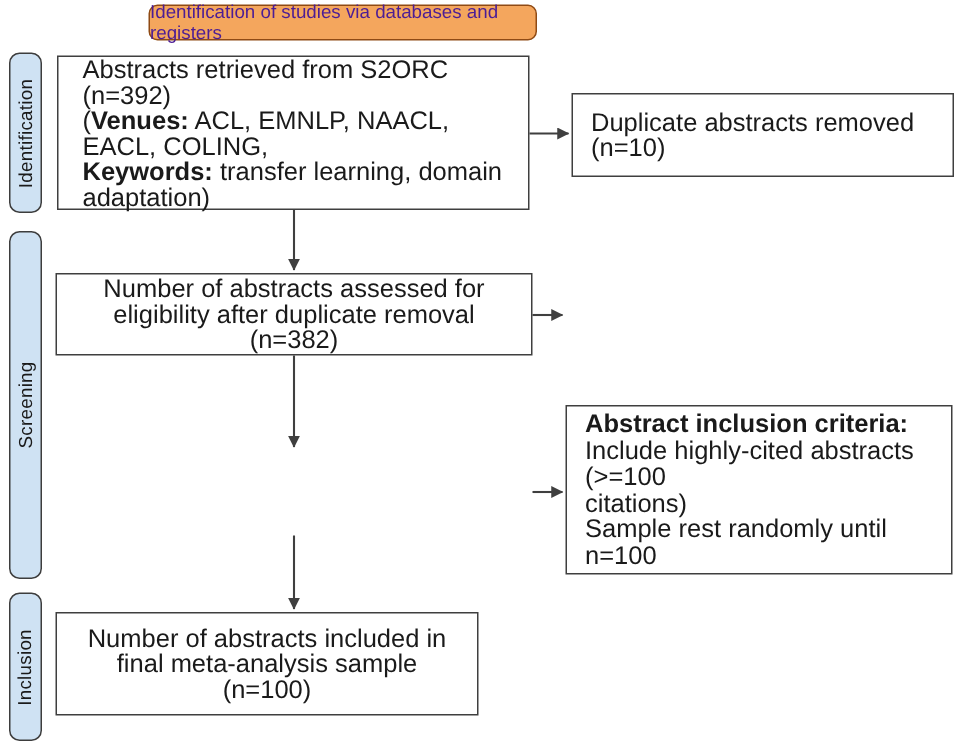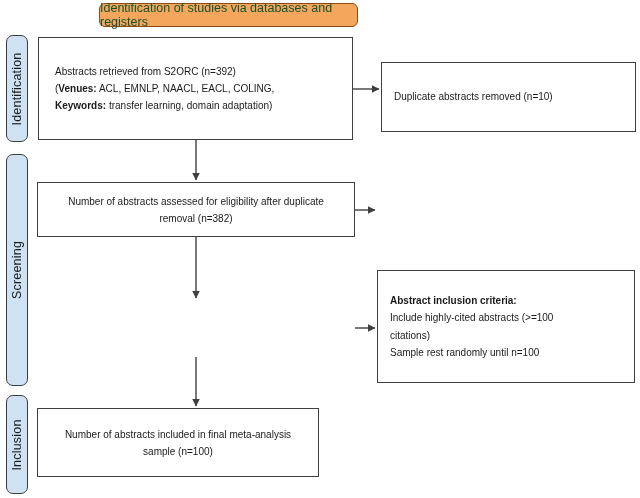--- a/index.html
+++ b/index.html
@@ -11,21 +11,21 @@
   }
   .abs{position:absolute;box-sizing:border-box;}
 
   
   .banner{
     left:99px;top:3px;width:259px;height:24px;
     background:var(--header_fill);
     border:1.6px solid var(--header_border);
     border-radius:6px;
     display:flex;align-items:center;justify-content:center;
-    font-size:12.5px;color:#14532d;
+    font-size:12.5px;color:#4c1d95;
   }
 
   
   .stage{
     left:6px;width:22px;
     background:var(--stage_fill);
     border:1.5px solid var(--stage_border);
     border-radius:7px;
     display:flex;align-items:center;justify-content:center;
   }
@@ -33,33 +33,33 @@
     transform:rotate(-90deg);
     white-space:nowrap;
     font-size:12.5px;color:#1a1a1a;letter-spacing:.2px;
   }
 
   
   .fbox{
     background:#fff;
     border:1.6px solid var(--box_border);
     display:flex;flex-direction:column;justify-content:center;
-    font-size:10px;line-height:17px;
+    font-size:17px;line-height:17px;
   }
   .fbox.left-align{align-items:flex-start;text-align:left;padding:6px 10px 6px 16px;}
   .fbox.center-align{align-items:center;text-align:center;padding:6px 12px;}
   .fbox.side{padding:6px 10px 6px 12px;line-height:17.5px;}
   .b{font-weight:bold;}
 
   #m1{left:38px;top:37px;width:315px;height:103px;}
   #m2{left:37px;top:182px;width:318px;height:55px;}
   #m3{left:37px;top:300px;width:318px;height:57px;}
   #m4{left:37px;top:408px;width:282px;height:69px;}
 
-  #r1{left:381px;top:62px;width:255px;height:70px;}
+  #r1{left:381px;top:62px;width:255px;height:56px;}
   #r2{left:377px;top:142px;width:258px;height:113px;}
   #r3{left:377px;top:270px;width:258px;height:113px;}
 
   #sb1{top:35px;height:107px;}
   #sb2{top:154px;height:232px;}
   #sb3{top:395px;height:99px;}
 
   #arrows{left:0;top:0;width:640px;height:498px;pointer-events:none;}
   .m2text{max-width:302px;}
   .m4text{max-width:240px;}

